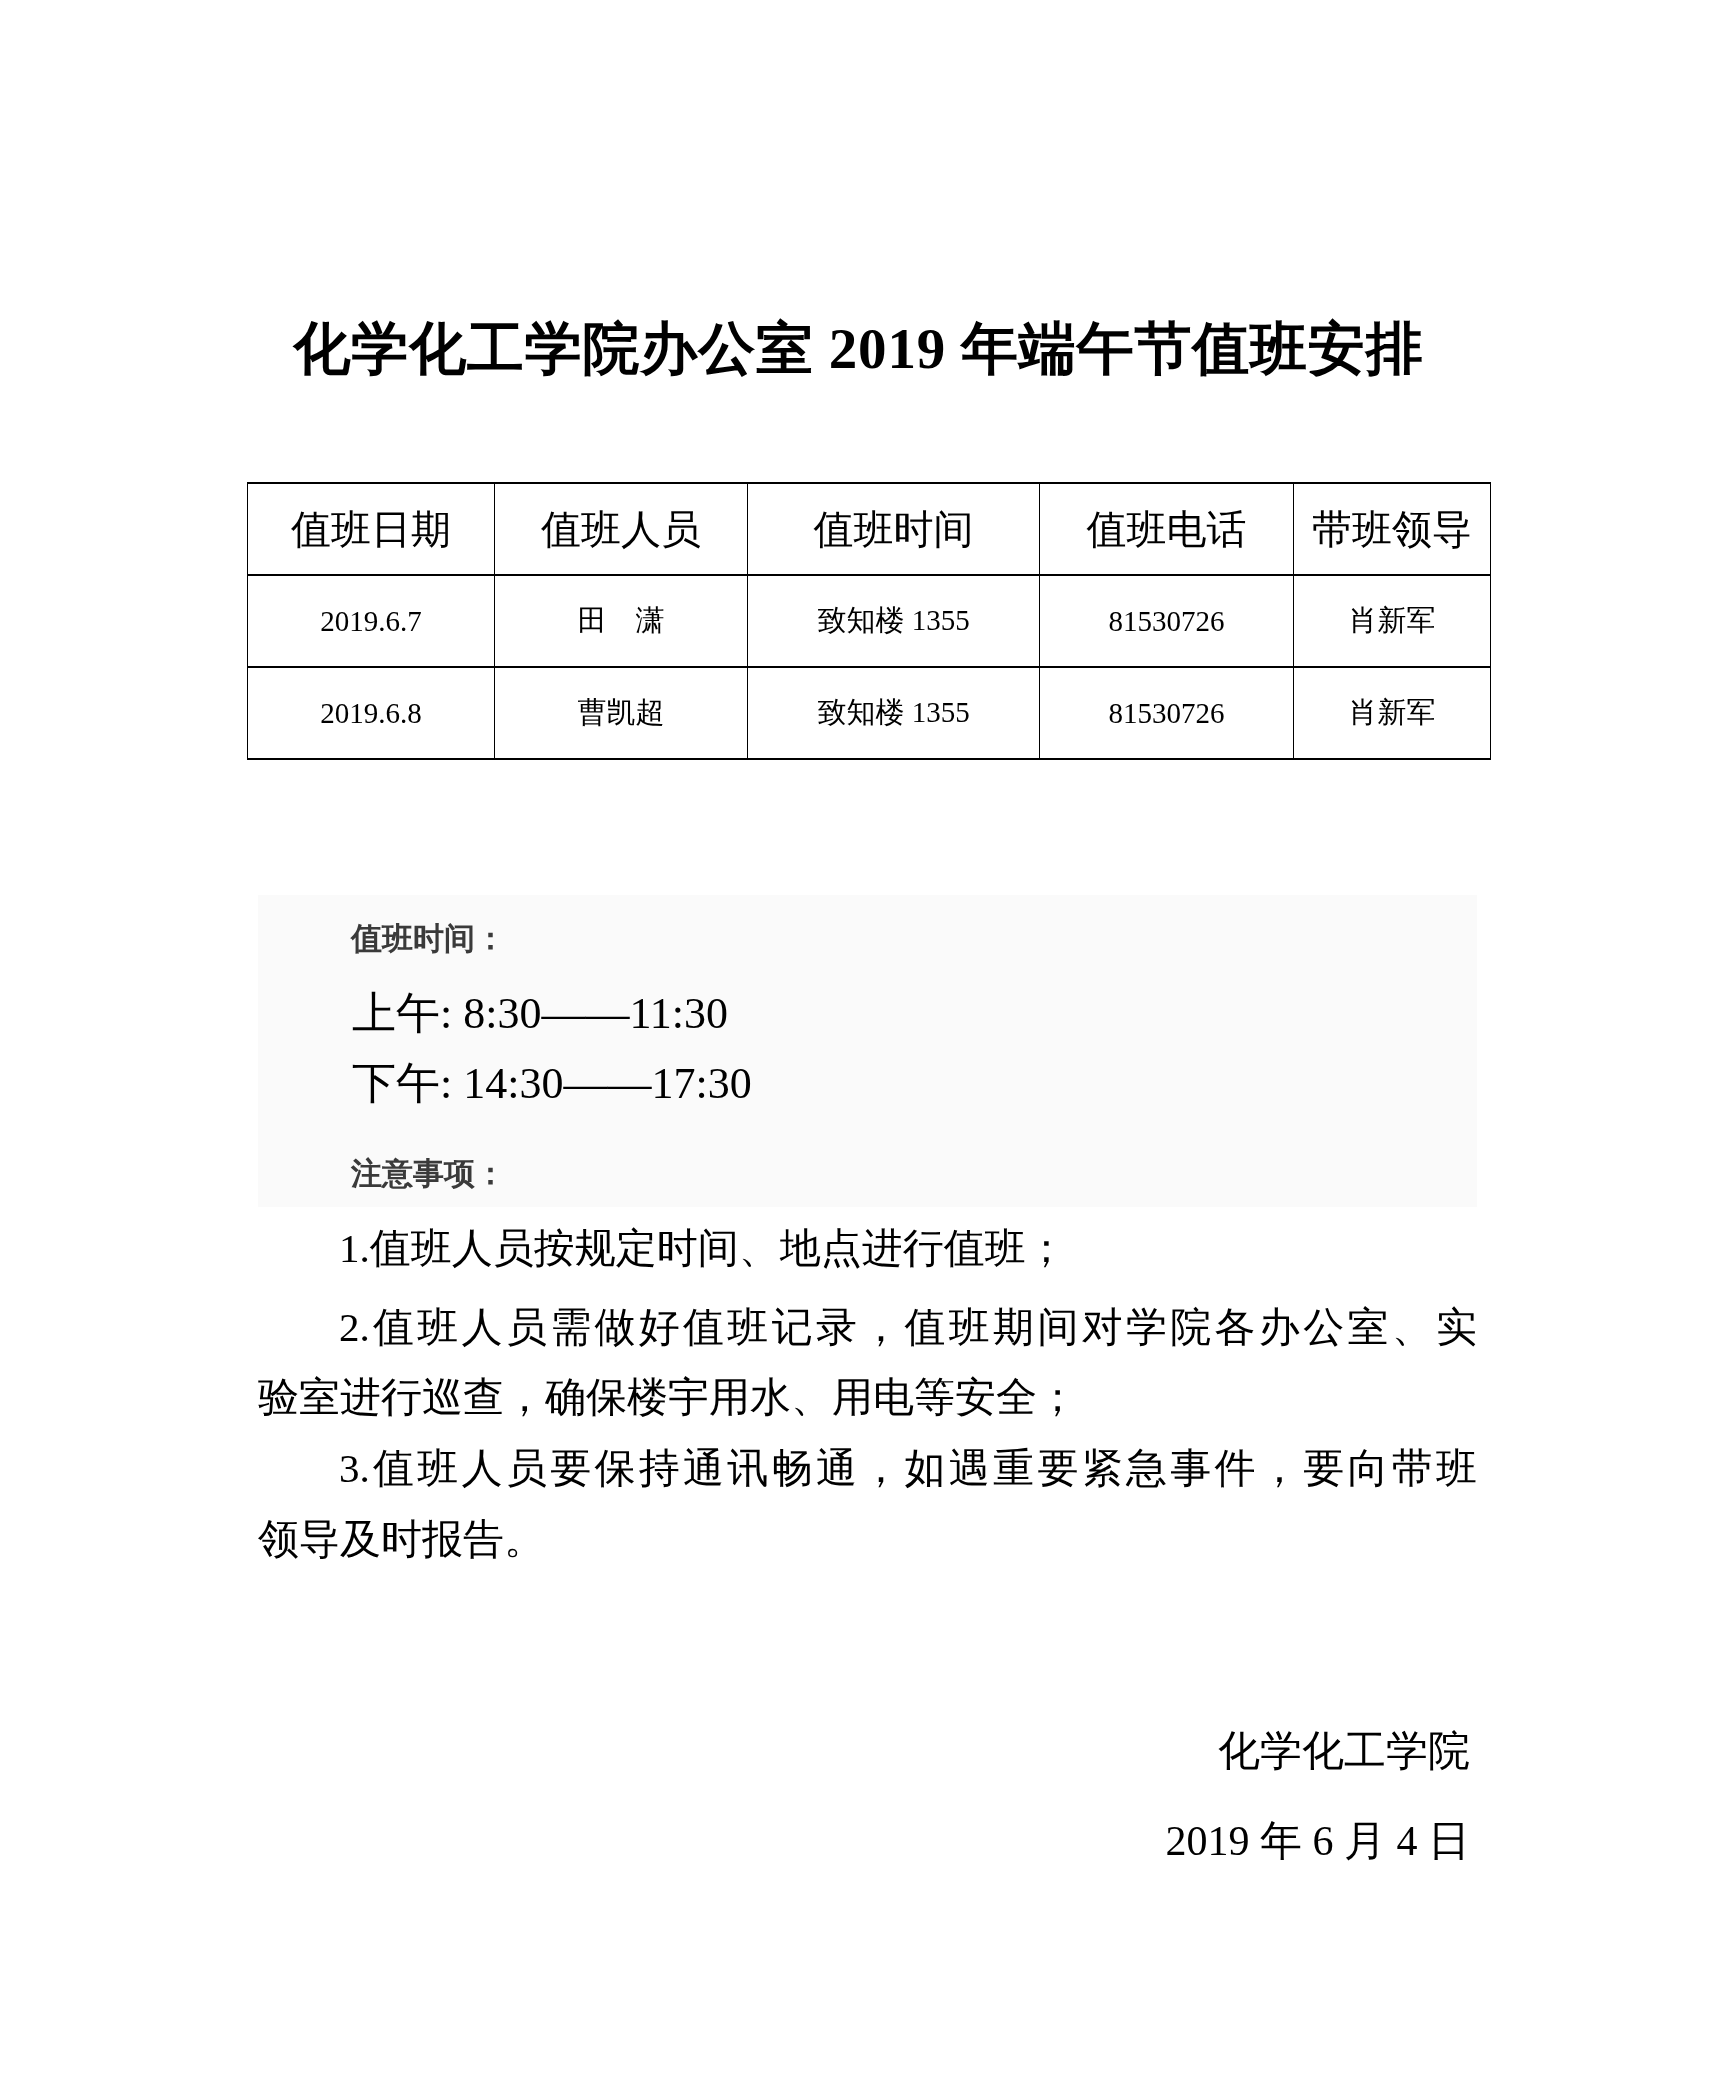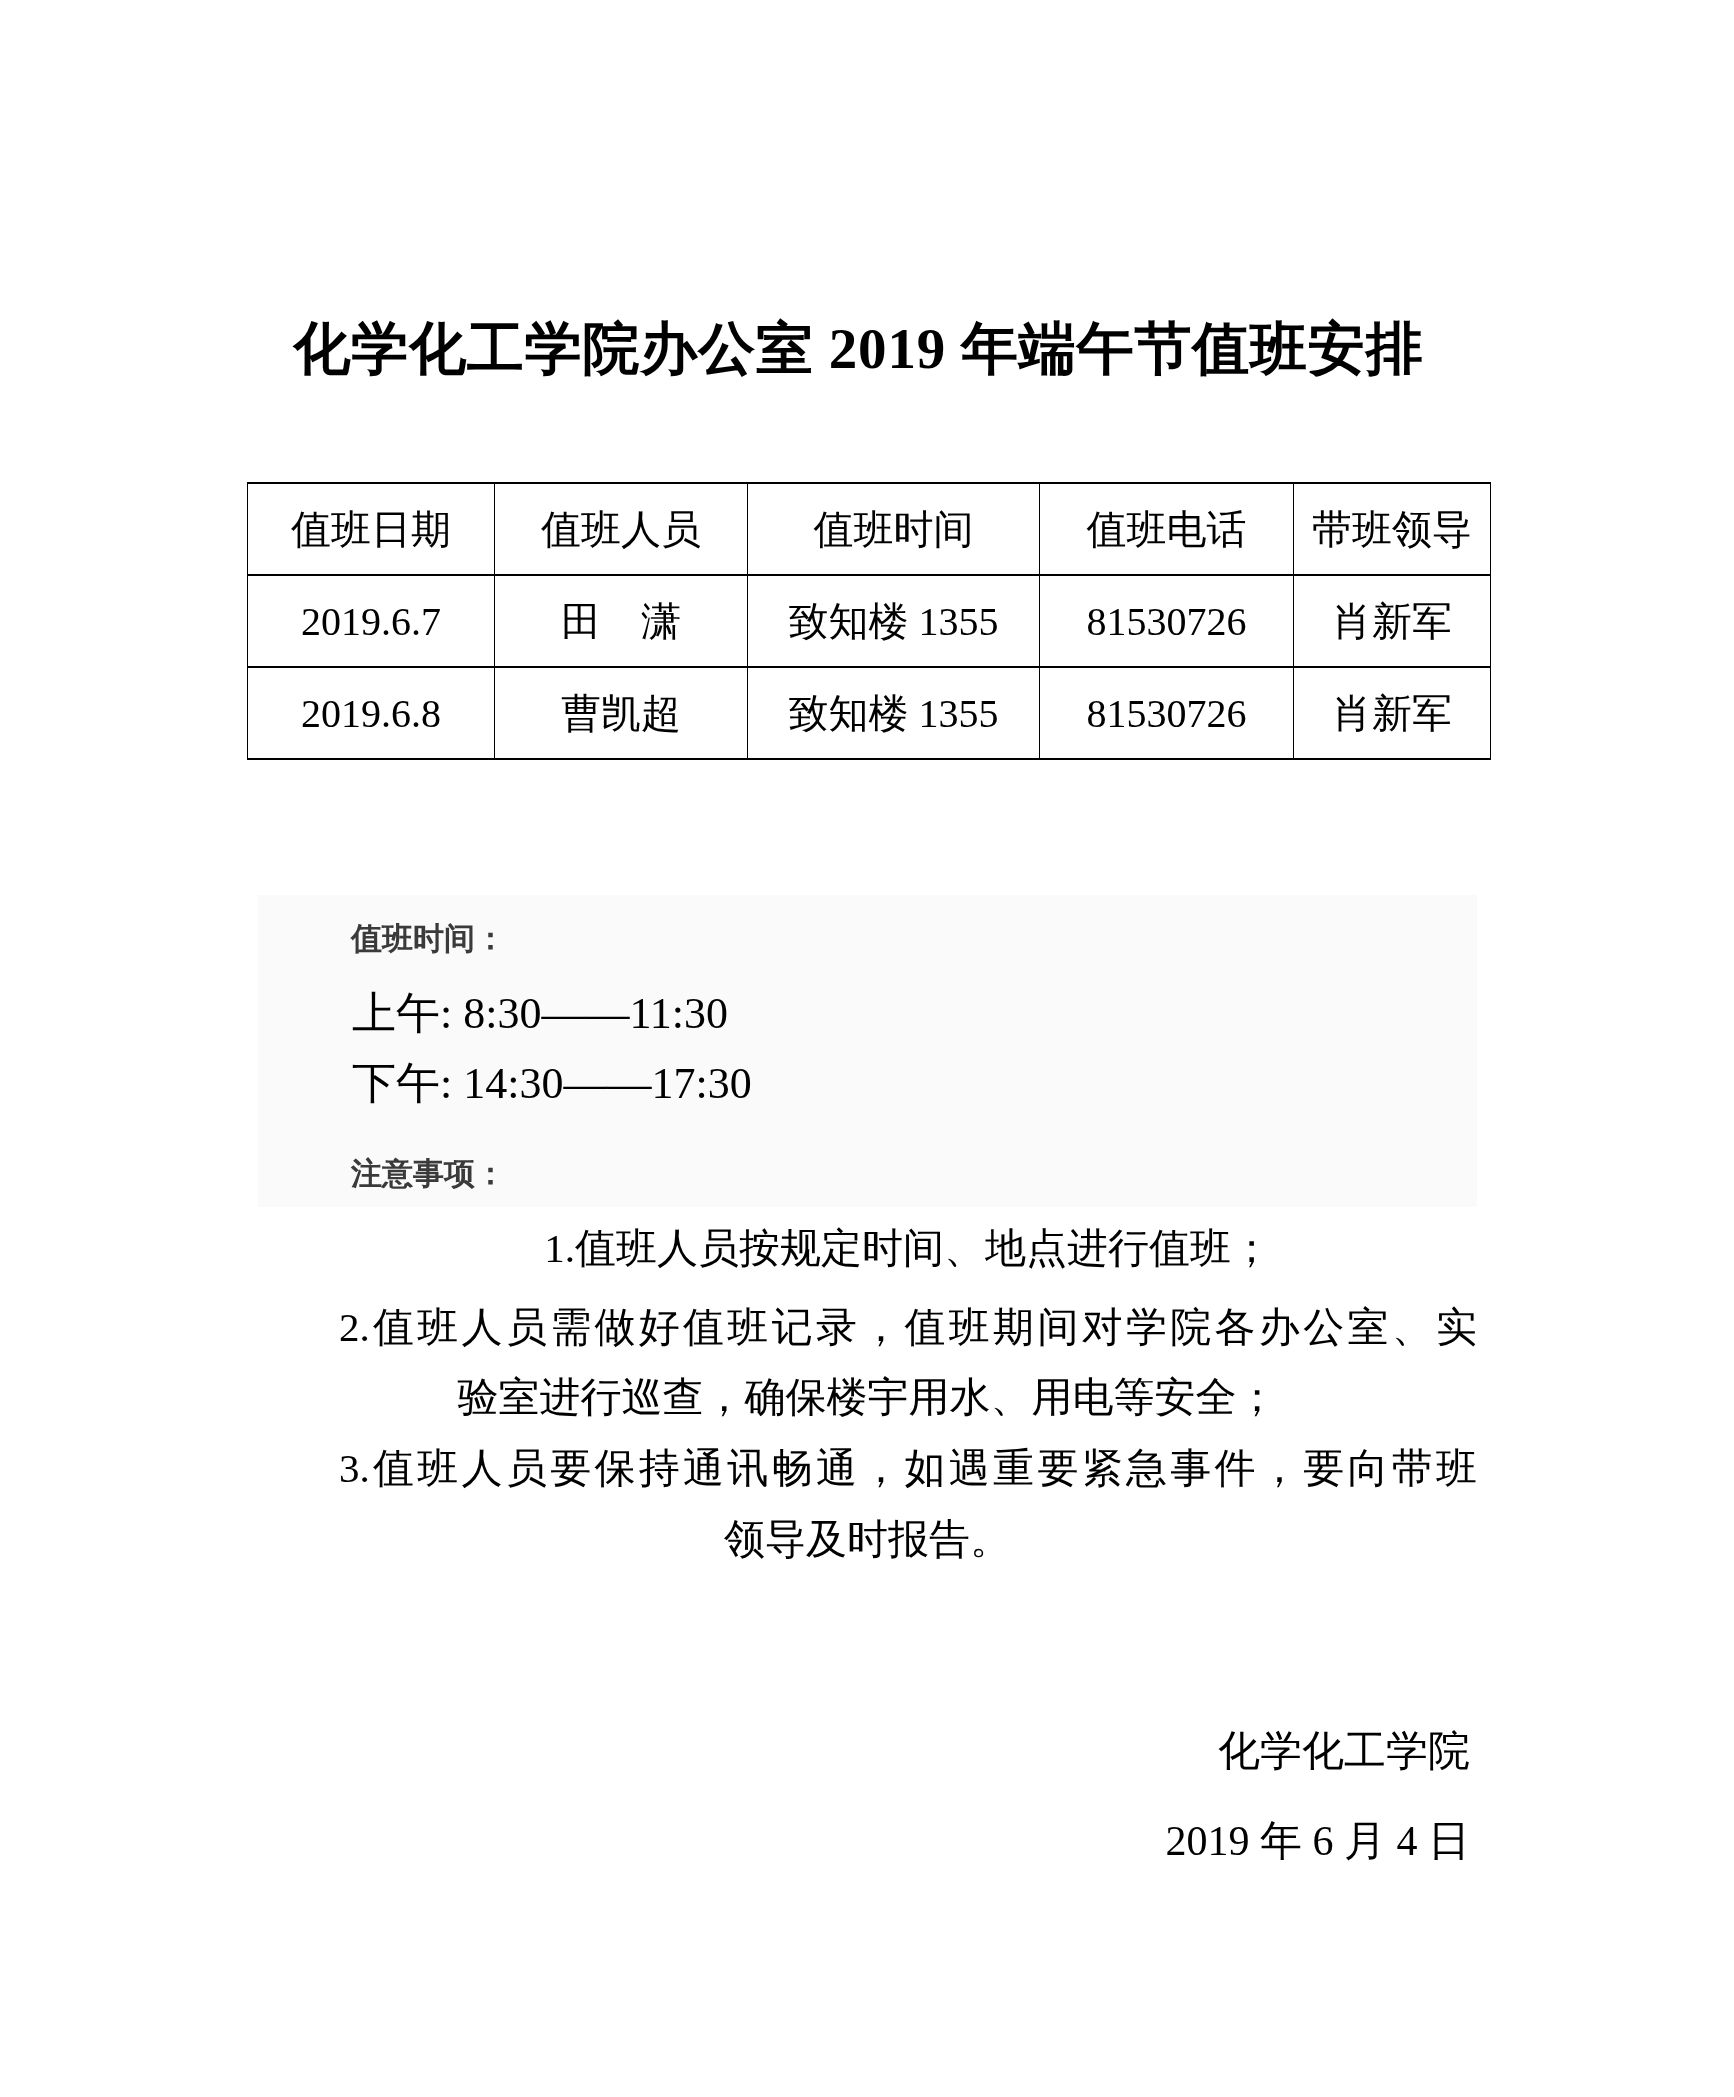--- a/index.html
+++ b/index.html
@@ -49,21 +49,21 @@
     overflow: hidden;
     white-space: nowrap;
   }
   table.duty-table th {
     font-family: "Liberation Sans", "DejaVu Sans", sans-serif;
     font-weight: normal;
     font-size: 40px;
     color: #000;
   }
   table.duty-table td {
-    font-size: 40px;
+    font-size: 29px;
   }
 
   
   .shade-block {
     position: absolute;
     left: 258px;
     top: 895px;
     width: 1219px;
     height: 312px;
     background: #fafafa;
@@ -88,21 +88,20 @@
 
   
   .note-line {
     position: absolute;
     left: 258px;
     width: 1219px;
     margin: 0;
     font-size: 41px;
     line-height: 70px;
     white-space: nowrap;
-    text-align: center;
   }
   .note-indent { text-indent: 81px; }
   .note-justify {
     white-space: normal;
     text-align: justify;
     text-align-last: justify;
   }
   .note-1  { top: 1213px; }
   .note-2a { top: 1292px; }
   .note-2b { top: 1362px; }

